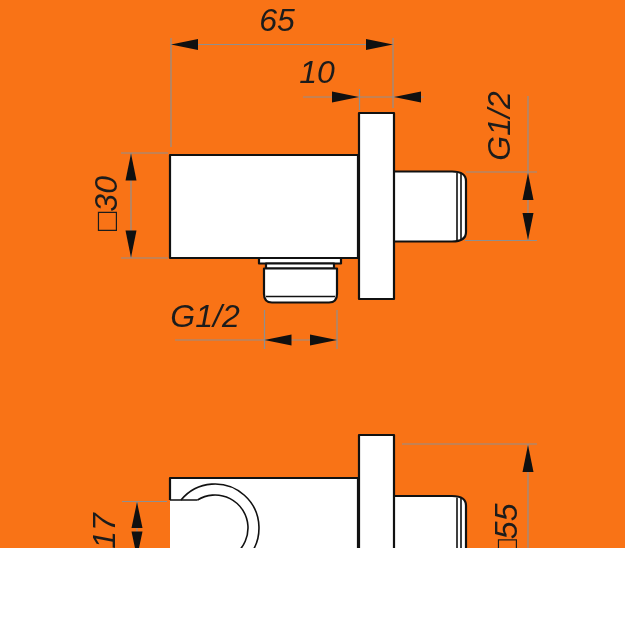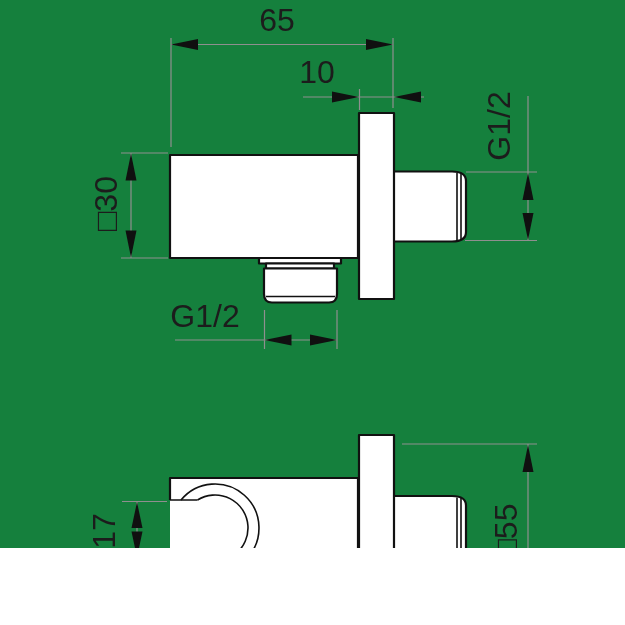--- a/index.html
+++ b/index.html
@@ -4,22 +4,23 @@
 <style>
   html, body {
     margin: 0;
     padding: 0;
     background: #ffffff;
   }
   .canvas {
     position: relative;
     width: 625px;
     height: 548px;
-    background: #15803d;
+    background: #f97316;
     overflow: hidden;
+    font-style: italic;
   }
   svg {
     position: absolute;
     top: 0;
     left: 0;
   }
   .outline {
     fill: #ffffff;
     stroke: #111111;
     stroke-width: 2.2;

